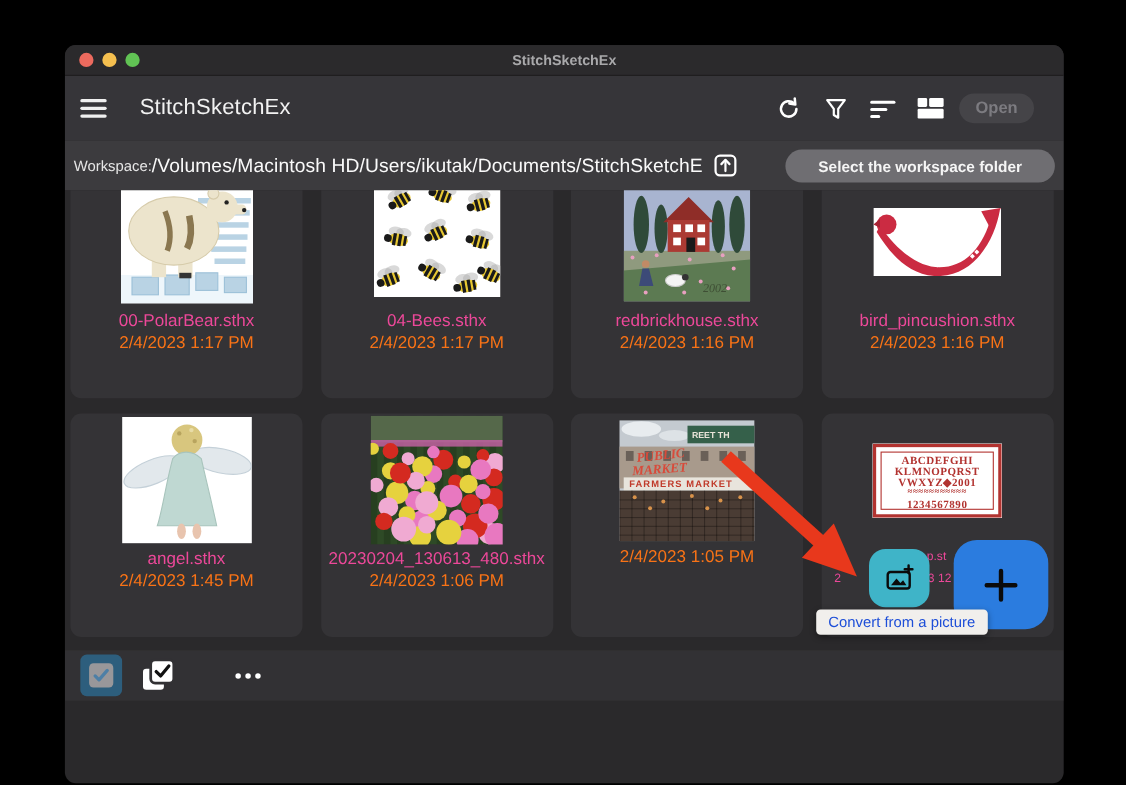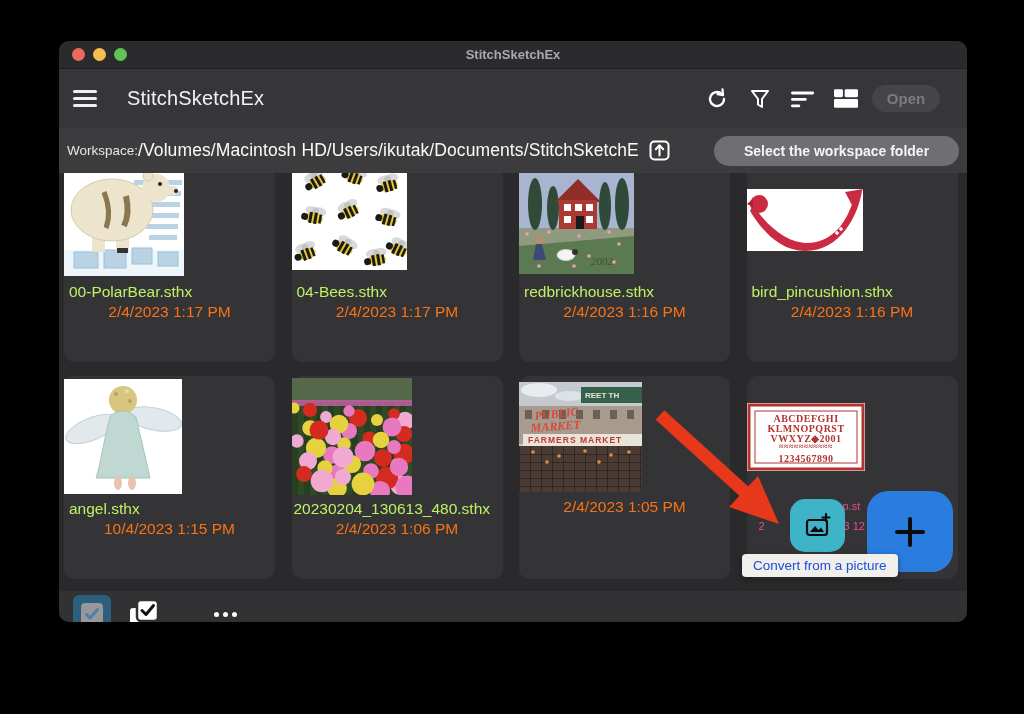--- a/index.html
+++ b/index.html
@@ -1,17 +1,17 @@
 <!DOCTYPE html>
 <html><head>
 <meta charset="utf-8">
 <style>
   html,body{margin:0;padding:0;background:#000;width:1024px;height:714px;overflow:hidden;
     font-family:"Liberation Sans",sans-serif;-webkit-font-smoothing:antialiased;}
-  .window{position:absolute;left:59px;top:41px;width:908px;height:581px;background:#2a292b;
+  .window{position:absolute;left:59px;top:41px;width:908px;height:671px;background:#2a292b;
     border-radius:10px;overflow:hidden;box-shadow:0 10px 40px rgba(0,0,0,.8);}
   
   .titlebar{position:relative;height:27px;background:#2b2a2c;border-bottom:1px solid #1e1d1f;}
   .lights{position:absolute;left:13px;top:7px;display:flex;gap:8px;}
   .light{width:13px;height:13px;border-radius:50%;}
   .titlebar-title{position:absolute;left:0;right:0;top:0;height:27px;line-height:27px;text-align:center;
     font-size:13px;font-weight:700;color:#a9a9ab;}
   
   .toolbar{display:flex;align-items:center;height:59px;background:#363539;padding:0 27px 0 14px;}
   .hamburger{width:24px;display:flex;flex-direction:column;gap:4px;cursor:pointer;}
@@ -26,23 +26,23 @@
   .ws-label{font-size:13.5px;color:#e6e6e6;white-space:nowrap;}
   .ws-path{font-size:17.5px;color:#fafafa;white-space:nowrap;letter-spacing:.1px;}
   .ws-upload{margin-left:9px;display:flex;align-items:center;cursor:pointer;}
   .ws-select{margin-left:auto;width:245px;height:30px;border-radius:15px;background:#6f6e72;border:none;
     color:#f5f5f5;font-size:14px;font-weight:700;font-family:inherit;}
   
   .content{position:relative;height:418px;background:#2a292b;overflow:hidden;}
   .grid{position:absolute;left:5px;top:-14px;display:grid;grid-template-columns:repeat(4,211px);
     column-gap:16.5px;row-gap:14px;}
   .card{position:relative;width:211px;height:203px;background:#343336;border-radius:10px;cursor:pointer;}
-  .thumb-area{height:121px;display:flex;align-items:center;justify-content:flex-start;overflow:hidden;}
+  .thumb-area{height:121px;display:flex;align-items:center;justify-content:center;overflow:hidden;}
   .thumb{display:block;}
-  .card-name{margin:2px 5px 0;font-size:15.5px;line-height:20px;color:#bef264;}
+  .card-name{margin:2px 5px 0;text-align:center;font-size:15.5px;line-height:20px;color:#ec4899;}
   .card-name.wrap{word-break:break-all;}
   .card-name.nowrap{white-space:nowrap;margin:2px 2px 0;}
   .card-date{text-align:center;font-size:15.5px;line-height:20px;color:#f97316;}
   .frag{position:absolute;font-size:11px;color:#ec4899;white-space:pre;}
   
   .bottombar{display:flex;align-items:center;height:46px;background:#323134;padding:0 14px;gap:16px;}
   .selmode{width:38px;height:38px;border-radius:6px;display:flex;align-items:center;justify-content:center;cursor:pointer;}
   .bb-icon{display:flex;align-items:center;justify-content:center;cursor:pointer;}
   .dots{display:flex;gap:4px;margin-left:38px;}
   .dots i{width:5px;height:5px;border-radius:50%;background:#fff;}
@@ -338,21 +338,21 @@
               <circle cx="59" cy="21" r="14" fill="#d8c67e"></circle>
               <circle cx="52" cy="15" r="2" fill="#b8a45e"></circle>
               <circle cx="63" cy="12" r="2" fill="#e8dca8"></circle>
               <circle cx="66" cy="22" r="2" fill="#b8a45e"></circle>
               <path d="M46,38 C40,60 36,88 32,99 L86,99 C82,80 76,56 72,38 C64,30 52,30 46,38 Z" fill="#bfd8d2" stroke="#a8c4bc"></path>
               <ellipse cx="54" cy="104" rx="4" ry="7" fill="#e8c4ae"></ellipse>
               <ellipse cx="68" cy="104" rx="4" ry="7" fill="#e8c4ae"></ellipse>
             </svg>
           </div>
           <div class="card-name">angel.sthx</div>
-          <div class="card-date">10/4/2023 1:15 PM</div>
+          <div class="card-date">2/4/2023 1:45 PM</div>
         </div>
         <div class="card">
           <div class="thumb-area">
             <svg class="thumb" width="120" height="117" viewBox="0 0 120 117">
               <rect width="120" height="117" fill="#2e4a26"></rect>
               <rect x="0" y="0" width="6" height="117" fill="#000" opacity="0.15"></rect>
               <rect x="12" y="0" width="6" height="117" fill="#000" opacity="0.15"></rect>
               <rect x="24" y="0" width="6" height="117" fill="#000" opacity="0.15"></rect>
               <rect x="36" y="0" width="6" height="117" fill="#000" opacity="0.15"></rect>
               <rect x="48" y="0" width="6" height="117" fill="#000" opacity="0.15"></rect>

